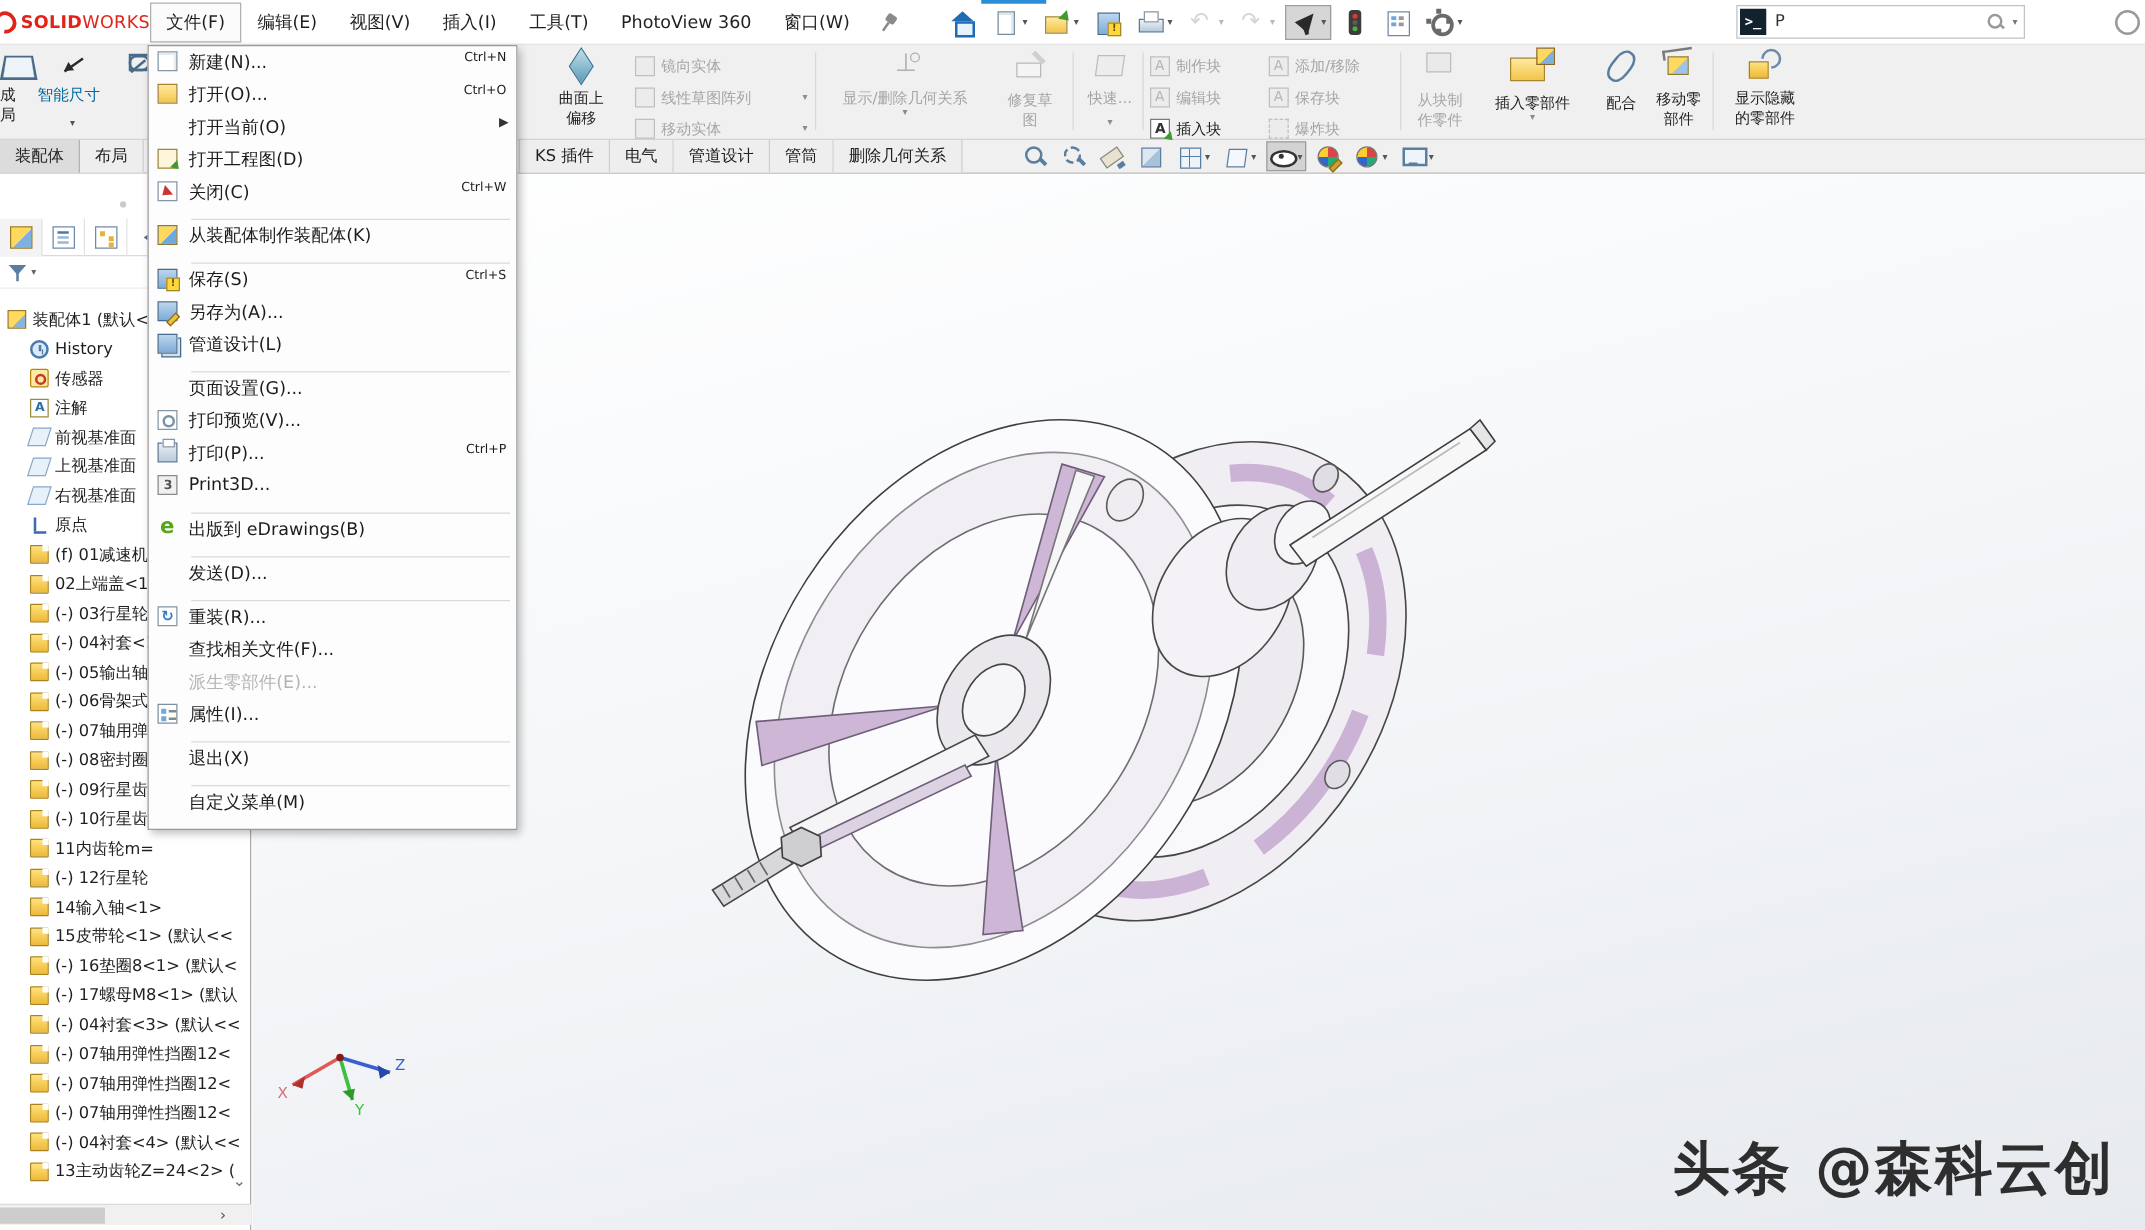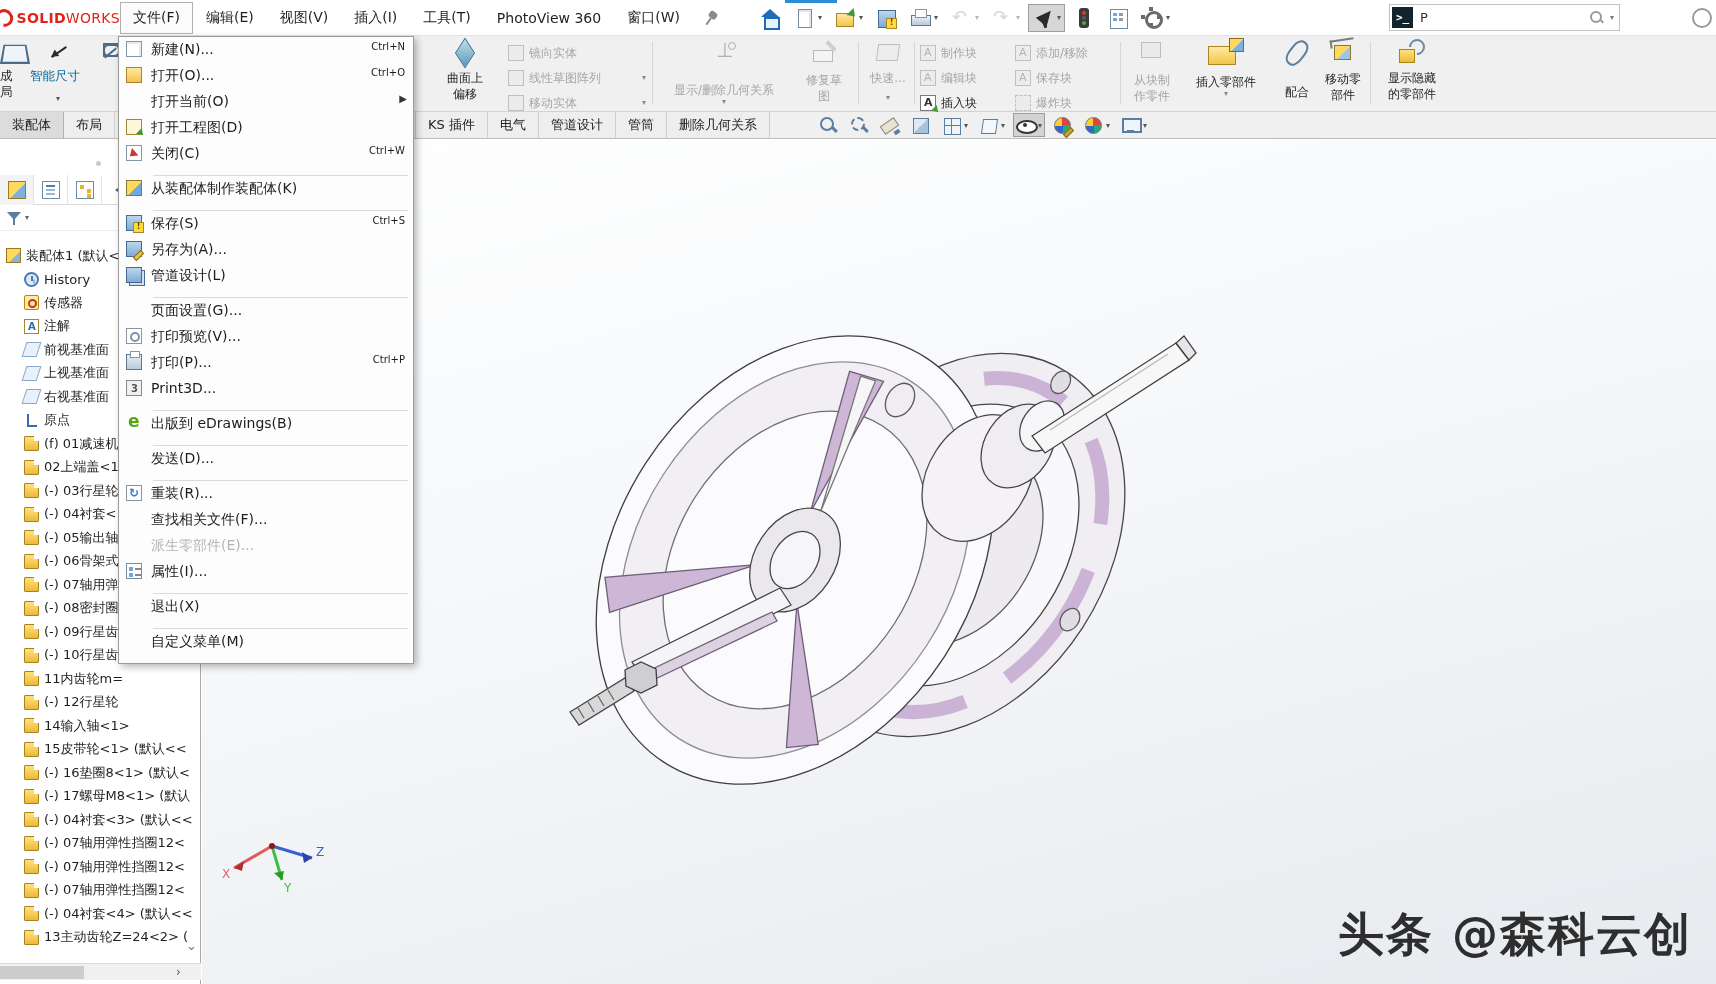--- a/index.html
+++ b/index.html
@@ -333,21 +333,21 @@
     <div class="row3">
         <span class="gico plain"></span>
         <span class="rlabel">移动实体</span>
         <span class="rarrow">▾</span>
       </div>
   </div>
   <div class="rsep" style="left:652px"></div>
 
   <div class="rg" style="left:658px;width:132px">
     <div class="ric perp"></div>
-    <div class="rlabel" style="margin-top:16px">显示/删除几何关系</div>
+    <div class="rlabel" style="margin-top:4px">显示/删除几何关系</div>
     <div class="rarrow">▾</div>
   </div>
 
   <div class="rg" style="left:793px;width:62px">
     <div class="ric pencil-ic"></div>
     <div class="rlabel" style="margin-top:6px">修复草</div>
     <div class="rlabel">图</div>
   </div>
   <div class="rsep" style="left:858px"></div>
 
@@ -399,21 +399,21 @@
   </div>
 
   <div class="rg" style="left:1180px;width:92px">
     <div class="ric inscomp-ic"></div>
     <div class="rlabel on" style="margin-top:6px">插入零部件</div>
     <div class="rarrow">▾</div>
   </div>
 
   <div class="rg" style="left:1276px;width:42px">
     <div class="ric mate-ic"></div>
-    <div class="rlabel on" style="margin-top:16px">配合</div>
+    <div class="rlabel on" style="margin-top:6px">配合</div>
   </div>
 
   <div class="rg" style="left:1320px;width:46px">
     <div class="ric movec-ic"></div>
     <div class="rlabel on" style="margin-top:4px">移动零</div>
     <div class="rlabel on">部件</div>
   </div>
   <div class="rsep" style="left:1370px"></div>
 
   <div class="rg" style="left:1376px;width:72px">

